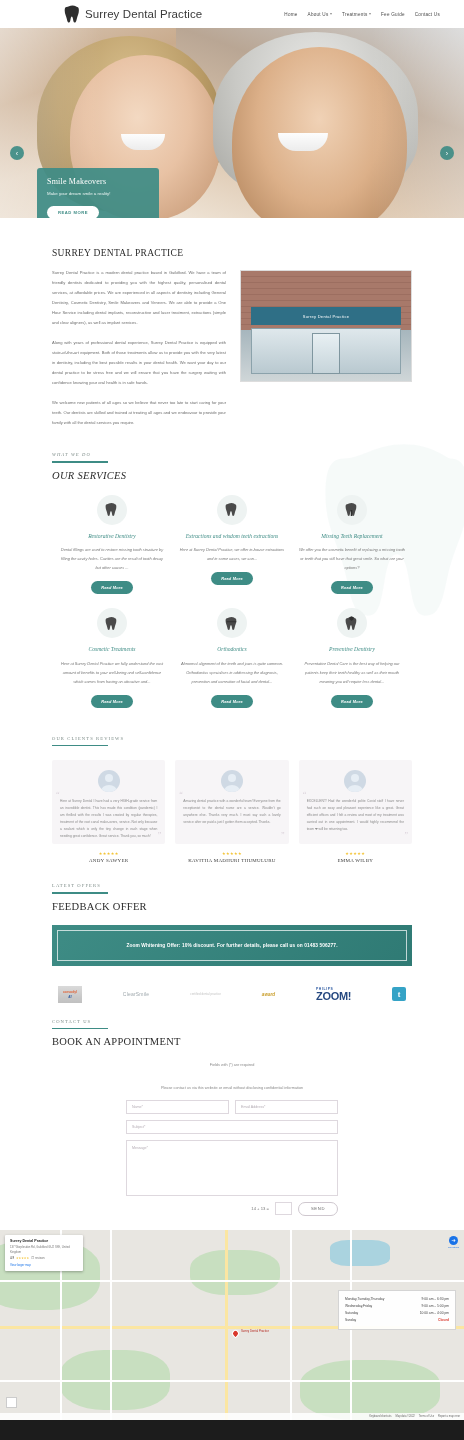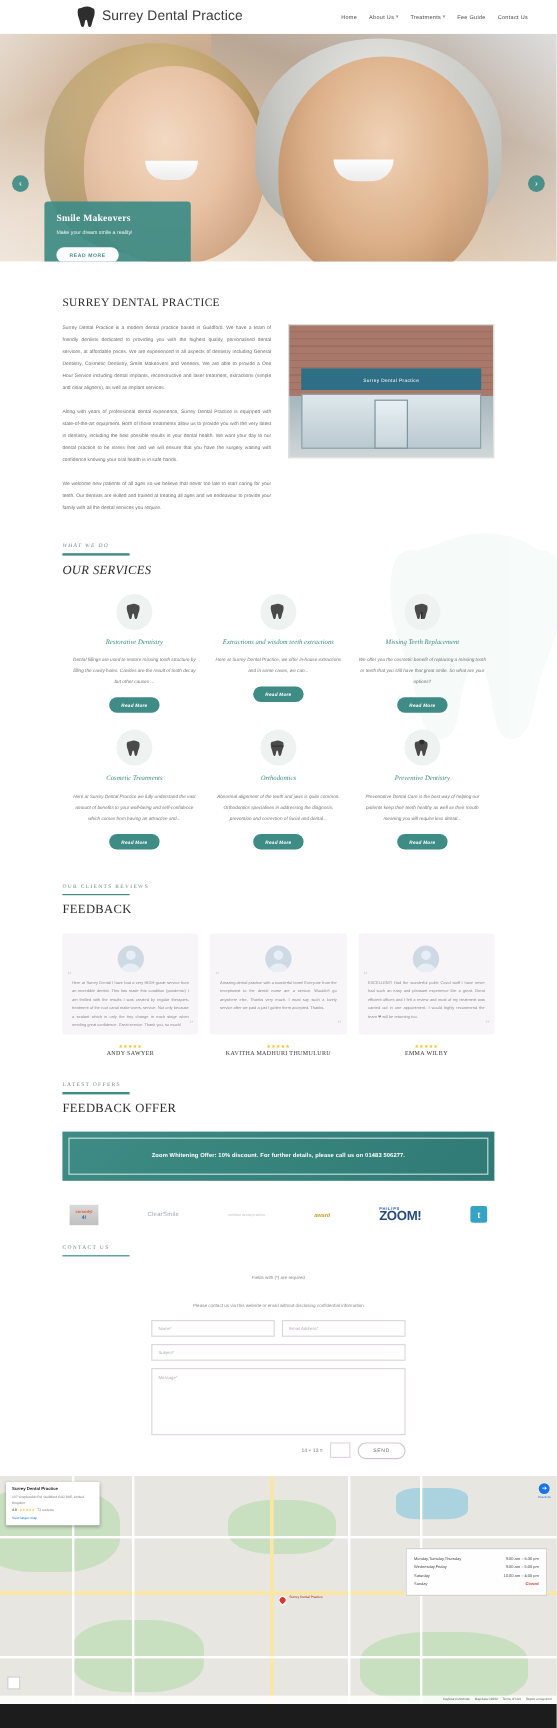--- a/index.html
+++ b/index.html
@@ -41,21 +41,21 @@
   .smile-l { position: absolute; left: 26%; top: 56%; width: 44px; height: 16px; border-radius: 0 0 22px 22px;
     background: linear-gradient(#fdfdfd,#ececec); }
   .smile-r { position: absolute; left: 60%; top: 55%; width: 50px; height: 18px; border-radius: 0 0 25px 25px;
     background: linear-gradient(#fdfdfd,#ececec); }
   .hero-fade { position: absolute; inset: 0; background:
     linear-gradient(90deg, rgba(255,255,255,.35) 0%, rgba(255,255,255,0) 22%, rgba(255,255,255,0) 80%, rgba(255,255,255,.3) 100%); }
   .slide-card {
     position: absolute; left: 37px; top: 140px; width: 122px;
     background: rgba(62,140,133,.93); border-radius: 3px; padding: 9px 10px 11px 10px; color: #fff;
   }
-  .slide-title { font-family: "Liberation Serif", serif; font-size: 8px; font-weight: 700; letter-spacing: .2px; }
+  .slide-title { font-family: "Liberation Serif", serif; font-size: 8px; font-weight: 400; letter-spacing: .2px; }
   .slide-sub { font-size: 4.4px; line-height: 1.9; margin-top: 4px; color: #eaf4f2; }
   .slide-btn {
     margin-top: 8px; display: inline-block; background: #fff; color: #3e8c85;
     font-size: 4.2px; font-weight: 700; letter-spacing: .5px; padding: 4px 11px; border-radius: 9px;
   }
   .hero-arrow {
     position: absolute; top: 118px; width: 14px; height: 14px; border-radius: 50%;
     background: rgba(62,140,133,.92); color: #fff; display: flex; align-items: center;
     justify-content: center; font-size: 7px; line-height: 1;
   }
@@ -337,21 +337,20 @@
       <div class="svc-desc">Preventative Dental Care is the best way of helping our patients keep their teeth healthy as well as their mouth meaning you will require less dental...</div>
       <div class="pill">Read More</div>
     </div>
 
   </div>
 </div>
 
 <div class="wrap feedback">
   <div class="eyebrow">OUR CLIENTS REVIEWS</div>
   <div class="rule"></div>
-  <div class="sec-title">FEEDBACK</div>
   <div class="fb-grid">
 
     <div class="fb-card">
       <div class="fb-box">
         <div class="fb-avatar"></div>
         <span class="q-open">“</span>
         <div class="fb-text">Here at Surrey Dental I have had a very HIGH-grade service from an incredible dentist. This has made this condition (pandemic) I am thrilled with the results I was created by regular therapies, treatment of the root canal make-overs, service. Not only because a sealant which is only the tiny change in each stage when needing great confidence. Great service. Thank you, so much!</div>
         <span class="q-close">”</span>
       </div>
       <div class="stars">★★★★★</div>
@@ -406,20 +405,21 @@
   <div class="logo-b logo-zoom">
     <div class="ph">PHILIPS</div>
     <div class="zm">ZOOM!</div>
   </div>
   <div class="logo-b logo-t">t</div>
 </div>
 
 <div class="wrap contact">
   <div class="eyebrow">CONTACT US</div>
   <div class="rule"></div>
+  <div class="sec-title">BOOK AN APPOINTMENT</div>
   <div class="form-note">Fields with (*) are required</div>
   <div class="form-note">Please contact us via this website or email without disclosing confidential information</div>
 
   <div class="form">
     <div class="row">
       <div class="field">
         <span>Name*</span>
       </div>
       <div class="field">
         <span>Email Address*</span>

